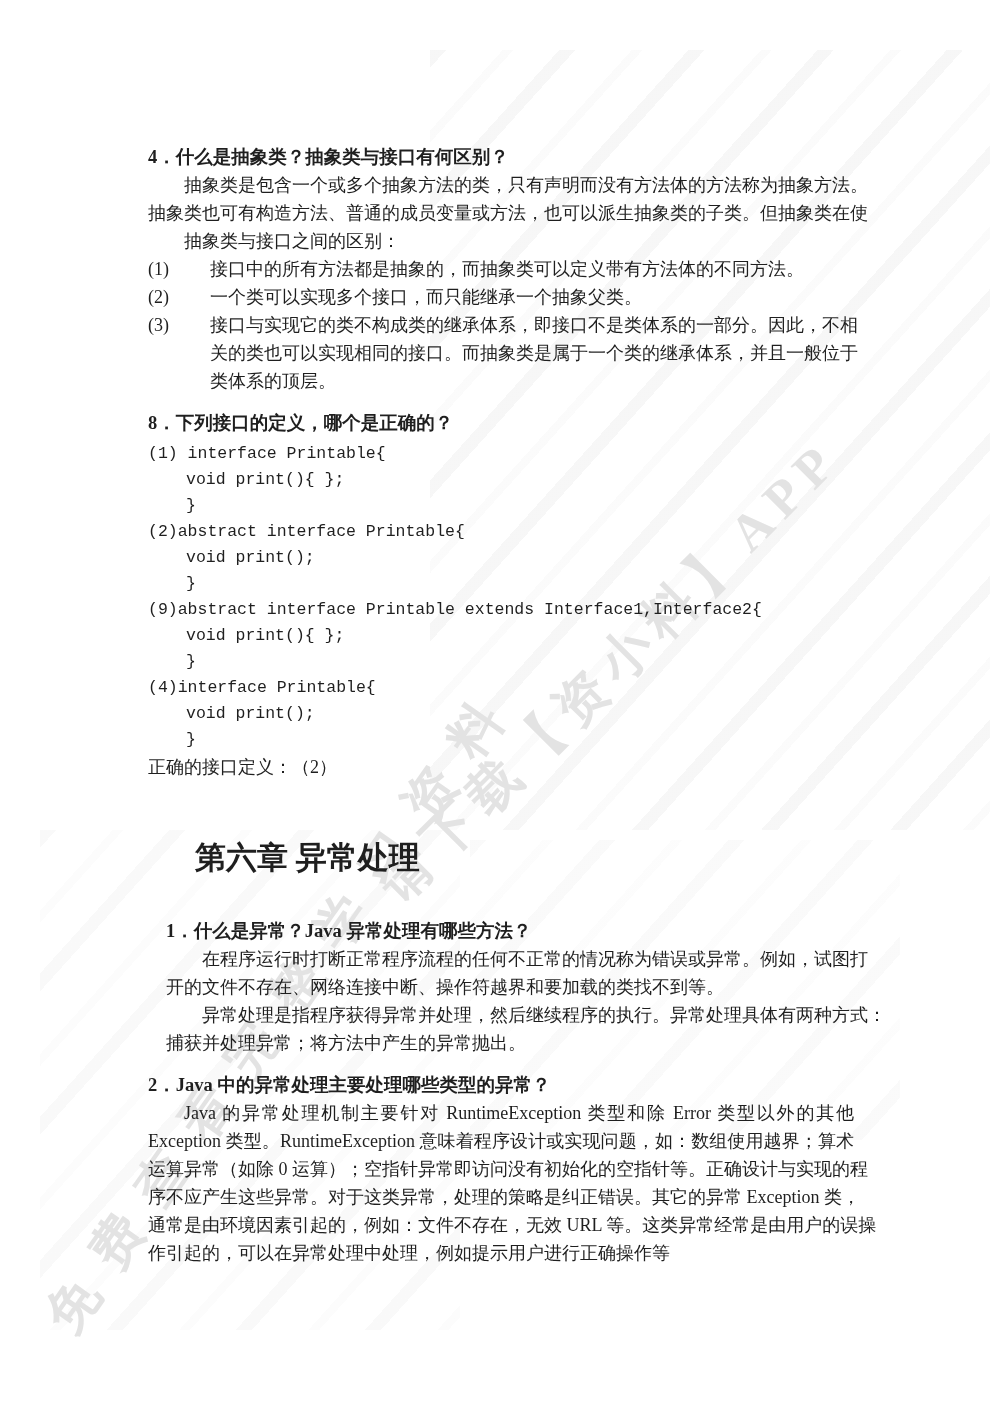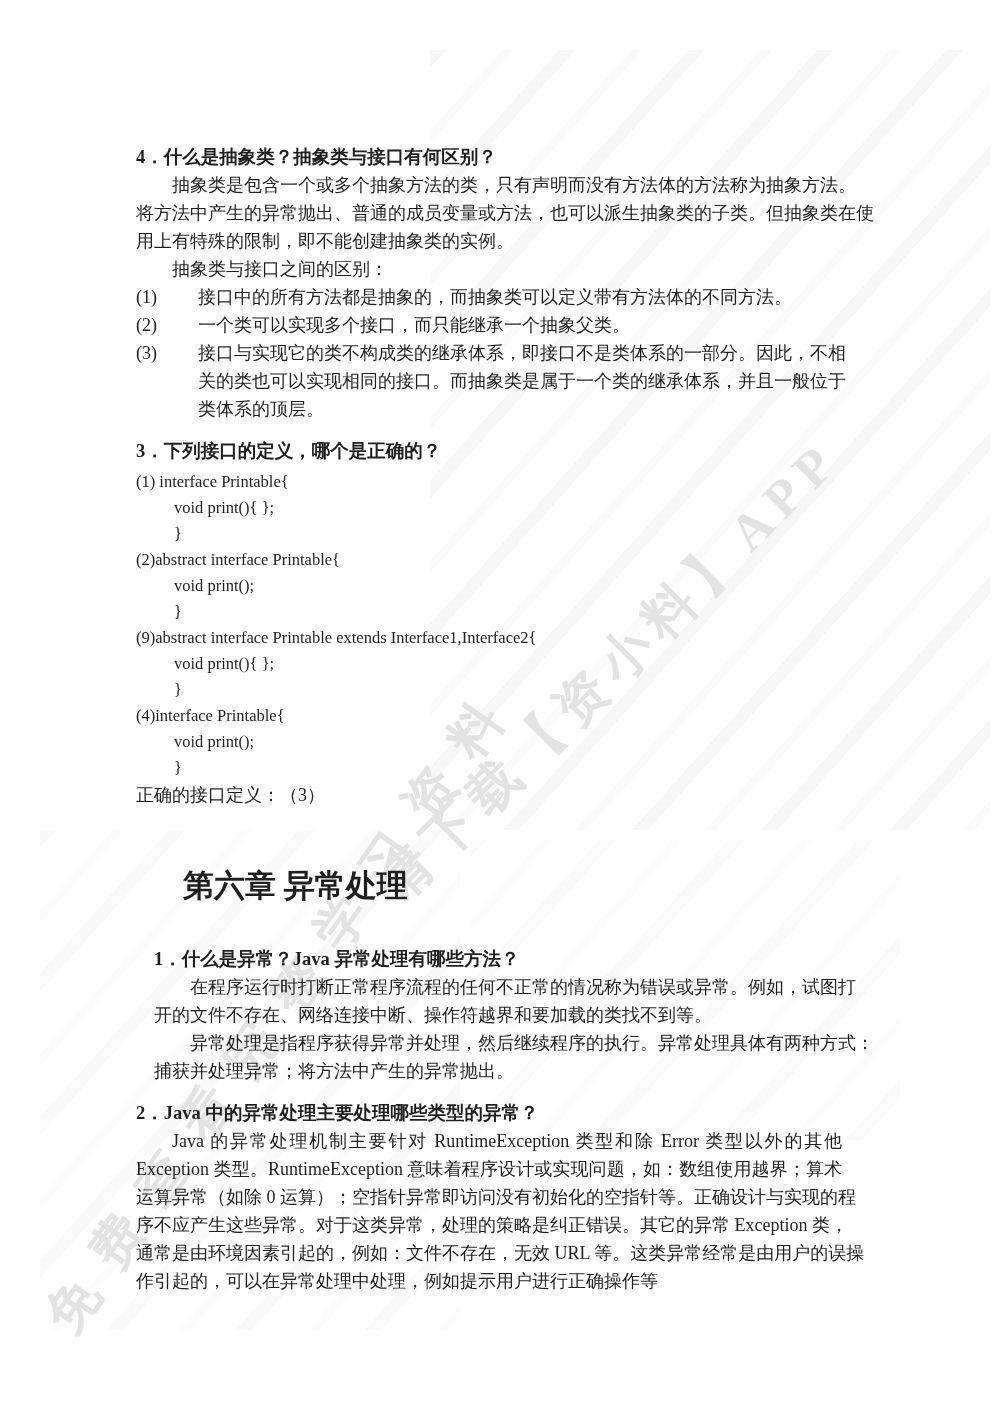--- a/index.html
+++ b/index.html
@@ -38,21 +38,21 @@
       rgba(255,255,255,0) 12px 54px,
       rgba(230,230,230,0.30) 54px 62px,
       rgba(255,255,255,0) 62px 96px);
     opacity:.55;
   }
   #streak1{left:430px;top:50px;width:560px;height:780px;}
   #streak2{left:40px;top:830px;width:420px;height:500px;opacity:.4;}
   #streak3{left:470px;top:840px;width:430px;height:300px;opacity:.35;}
   
   #content{
-    position:absolute;left:136px;top:143px;width:706px;z-index:2;
+    position:absolute;left:148px;top:143px;width:706px;z-index:2;
   }
   .line{
     white-space:nowrap;
     line-height:28px;
     font-size:18px;
   }
   .fill{
     text-align:justify;
     text-align-last:justify;
   }
@@ -64,21 +64,21 @@
     white-space:nowrap;
   }
   .list-item{display:flex;}
   .list-item .num{
     width:62px;flex:0 0 62px;
     font-size:18px;line-height:28px;
   }
   .list-item .itext{flex:1;min-width:0;}
   .codeblock{margin-top:4px;}
   .code-line{
-    font-family:Liberation Serif, serif;
+    font-family:Liberation Mono, monospace;
     font-size:16.5px;
     line-height:26px;
     white-space:pre;
   }
   .code-ind{padding-left:38px;}
   .answer-line{
     font-size:18px;line-height:27px;white-space:nowrap;margin-top:1px;
   }
   #chapter-title{
     font-weight:bold;
@@ -102,22 +102,21 @@
   <div class="streak" id="streak3"></div>
 
   <div class="wm" id="wm1">免费查看完整学习资料</div>
   <div class="wm" id="wm2">请下载【资小料】APP</div>
 
   <div id="content">
 
     <div>
       <div class="qtitle">4．什么是抽象类？抽象类与接口有何区别？</div>
       <div class="line fill ind">抽象类是包含一个或多个抽象方法的类，只有声明而没有方法体的方法称为抽象方法。</div>
-      <div class="line fill">将方法中产生的异常抛出、普通的成员变量或方法，也可以派生抽象类的子类。但抽象类在使</div>
-      <div class="line">用上有特殊的限制，即不能创建抽象类的实例。</div>
+      <div class="line fill">抽象类也可有构造方法、普通的成员变量或方法，也可以派生抽象类的子类。但抽象类在使</div>
       <div class="line ind">抽象类与接口之间的区别：</div>
 
       <div class="list-item">
         <div class="num">(1)</div>
         <div class="itext">
           <div class="line">接口中的所有方法都是抽象的，而抽象类可以定义带有方法体的不同方法。</div>
         </div>
       </div>
       <div class="list-item">
         <div class="num">(2)</div>
@@ -129,36 +128,36 @@
         <div class="num">(3)</div>
         <div class="itext">
           <div class="line fill">接口与实现它的类不构成类的继承体系，即接口不是类体系的一部分。因此，不相</div>
           <div class="line fill">关的类也可以实现相同的接口。而抽象类是属于一个类的继承体系，并且一般位于</div>
           <div class="line">类体系的顶层。</div>
         </div>
       </div>
     </div>
 
     <div class="sec-q5">
-      <div class="qtitle">3．下列接口的定义，哪个是正确的？</div>
+      <div class="qtitle">8．下列接口的定义，哪个是正确的？</div>
       <div class="codeblock">
         <div class="code-line">(1) interface Printable{</div>
         <div class="code-line code-ind">void print(){ };</div>
         <div class="code-line code-ind">}</div>
         <div class="code-line">(2)abstract interface Printable{</div>
         <div class="code-line code-ind">void print();</div>
         <div class="code-line code-ind">}</div>
         <div class="code-line">(9)abstract interface Printable extends Interface1,Interface2{</div>
         <div class="code-line code-ind">void print(){ };</div>
         <div class="code-line code-ind">}</div>
         <div class="code-line">(4)interface Printable{</div>
         <div class="code-line code-ind">void print();</div>
         <div class="code-line code-ind">}</div>
       </div>
-      <div class="answer-line">正确的接口定义：（3）</div>
+      <div class="answer-line">正确的接口定义：（2）</div>
     </div>
 
     <div id="chapter-title">第六章 异常处理</div>
 
     <div class="sec-q1">
       <div class="qtitle">1．什么是异常？Java 异常处理有哪些方法？</div>
       <div class="line fill ind">在程序运行时打断正常程序流程的任何不正常的情况称为错误或异常。例如，试图打</div>
       <div class="line">开的文件不存在、网络连接中断、操作符越界和要加载的类找不到等。</div>
       <div class="line fill ind">异常处理是指程序获得异常并处理，然后继续程序的执行。异常处理具体有两种方式：</div>
       <div class="line">捕获并处理异常；将方法中产生的异常抛出。</div>

